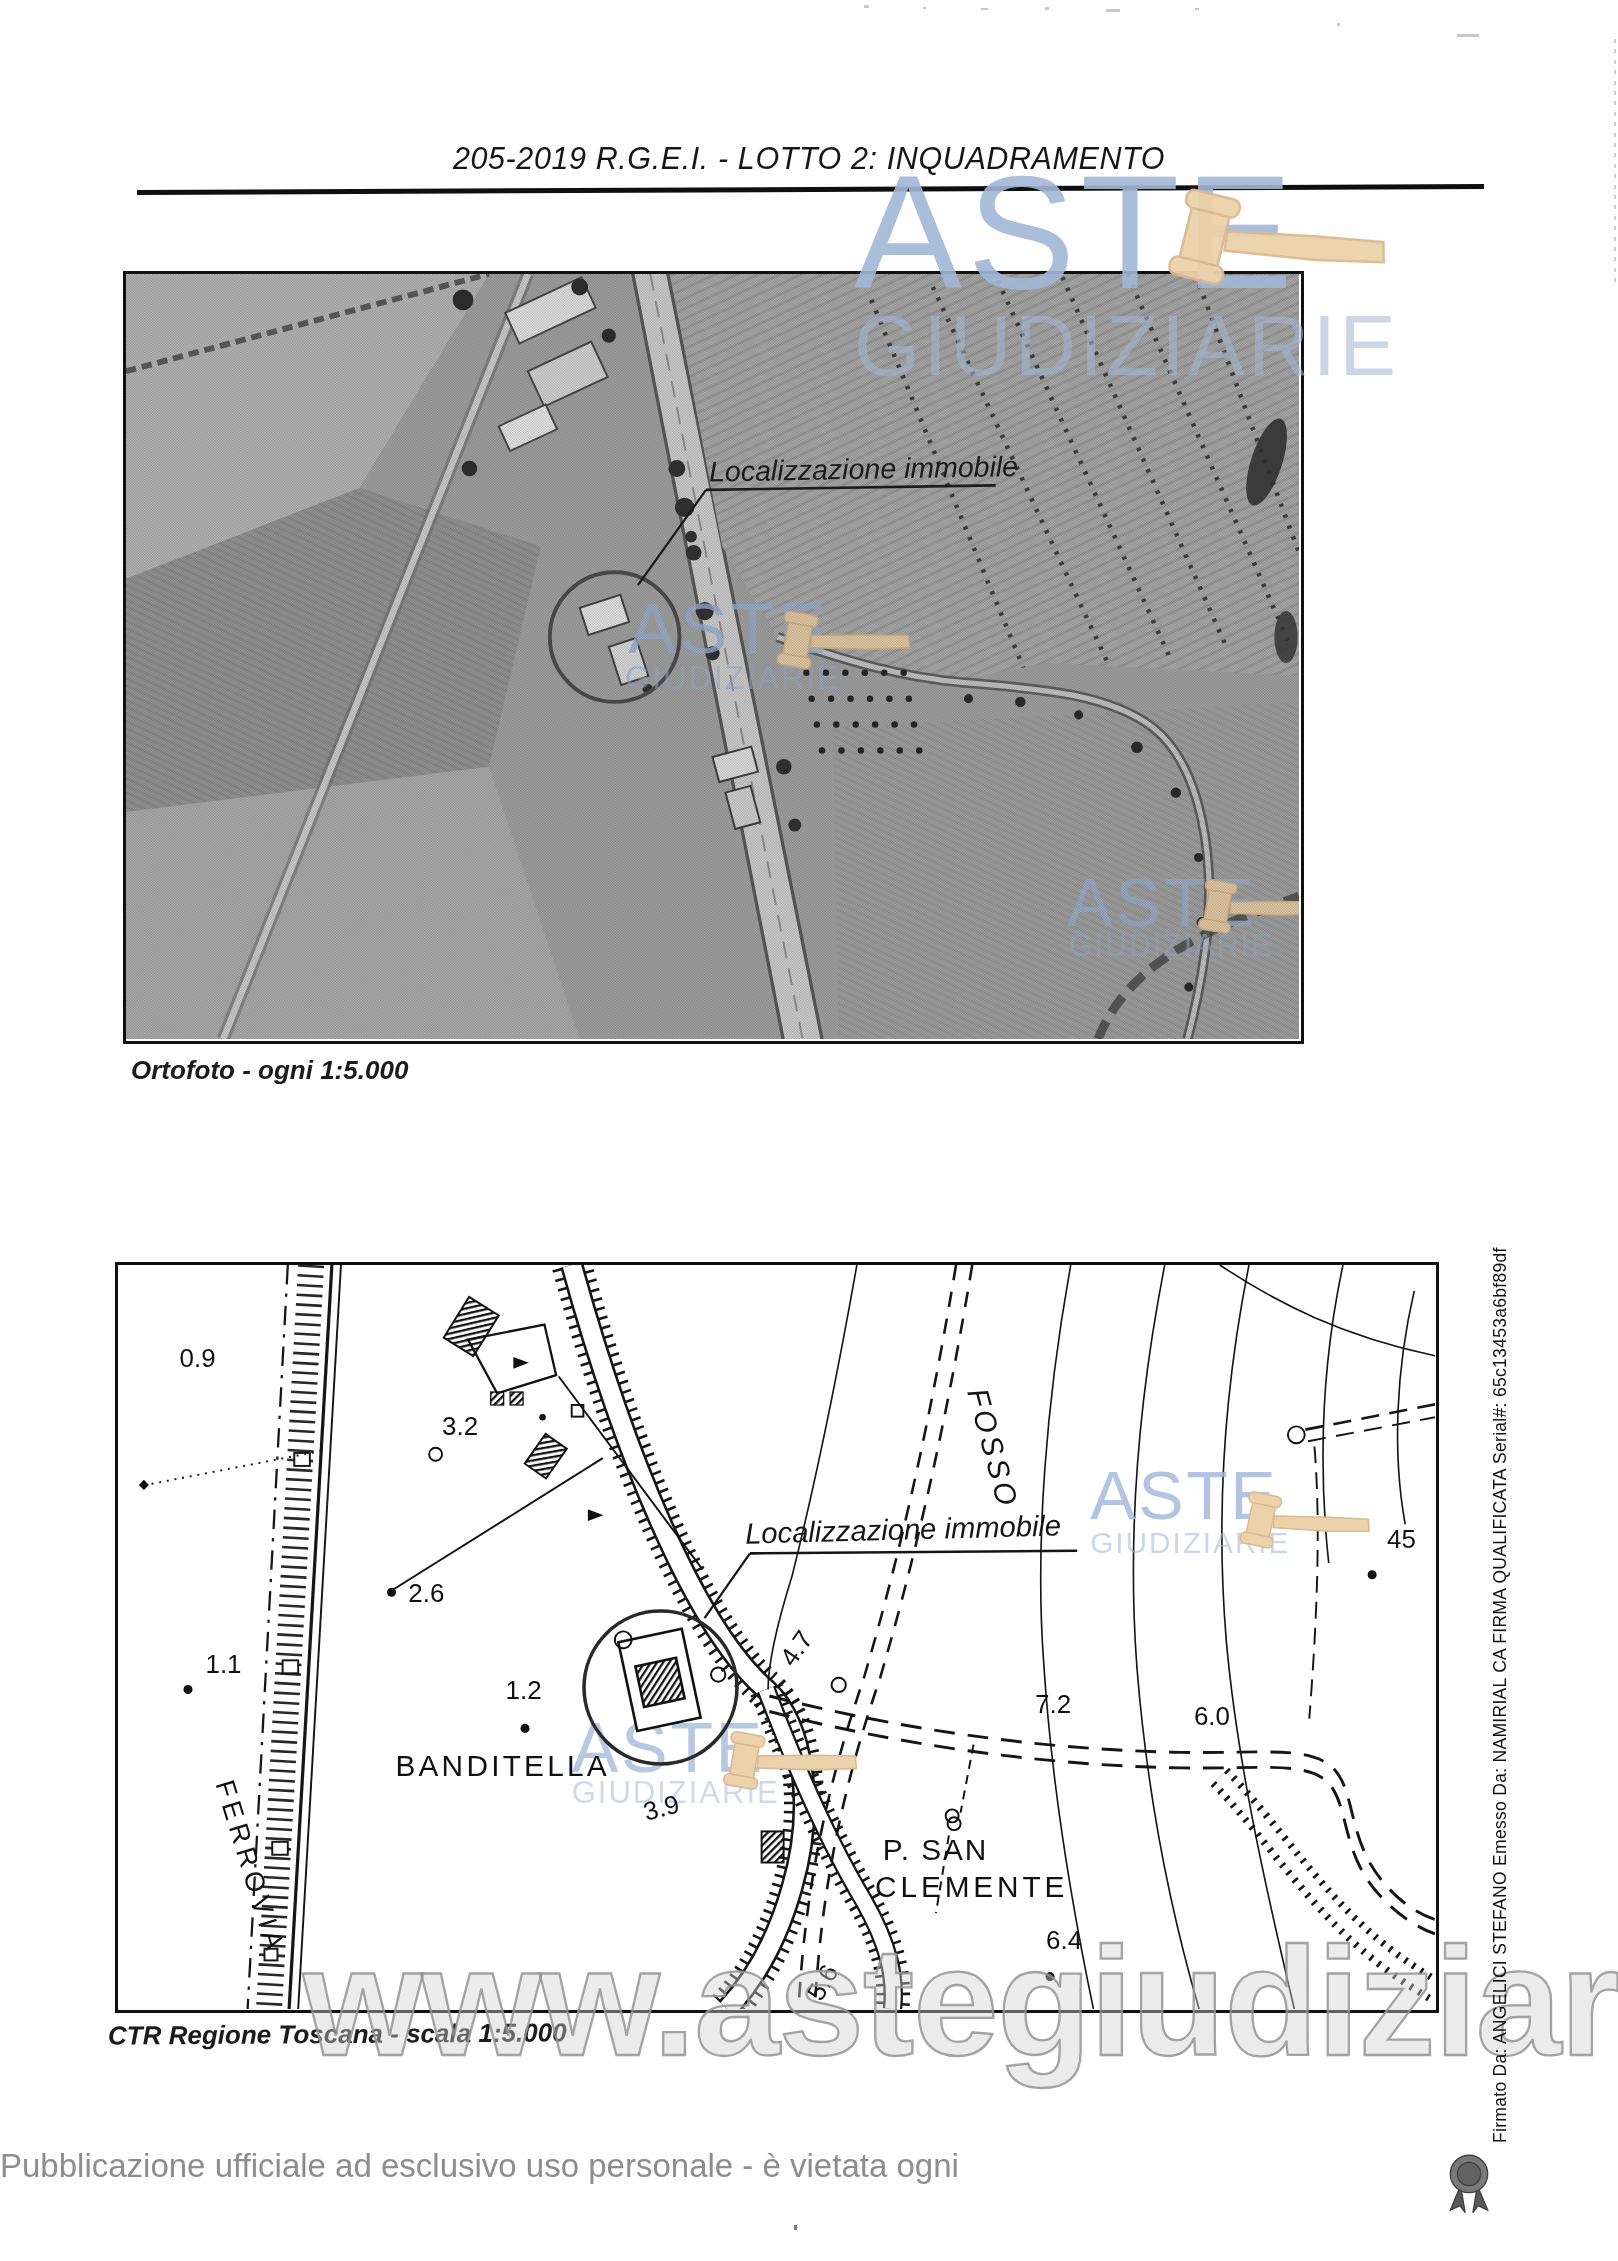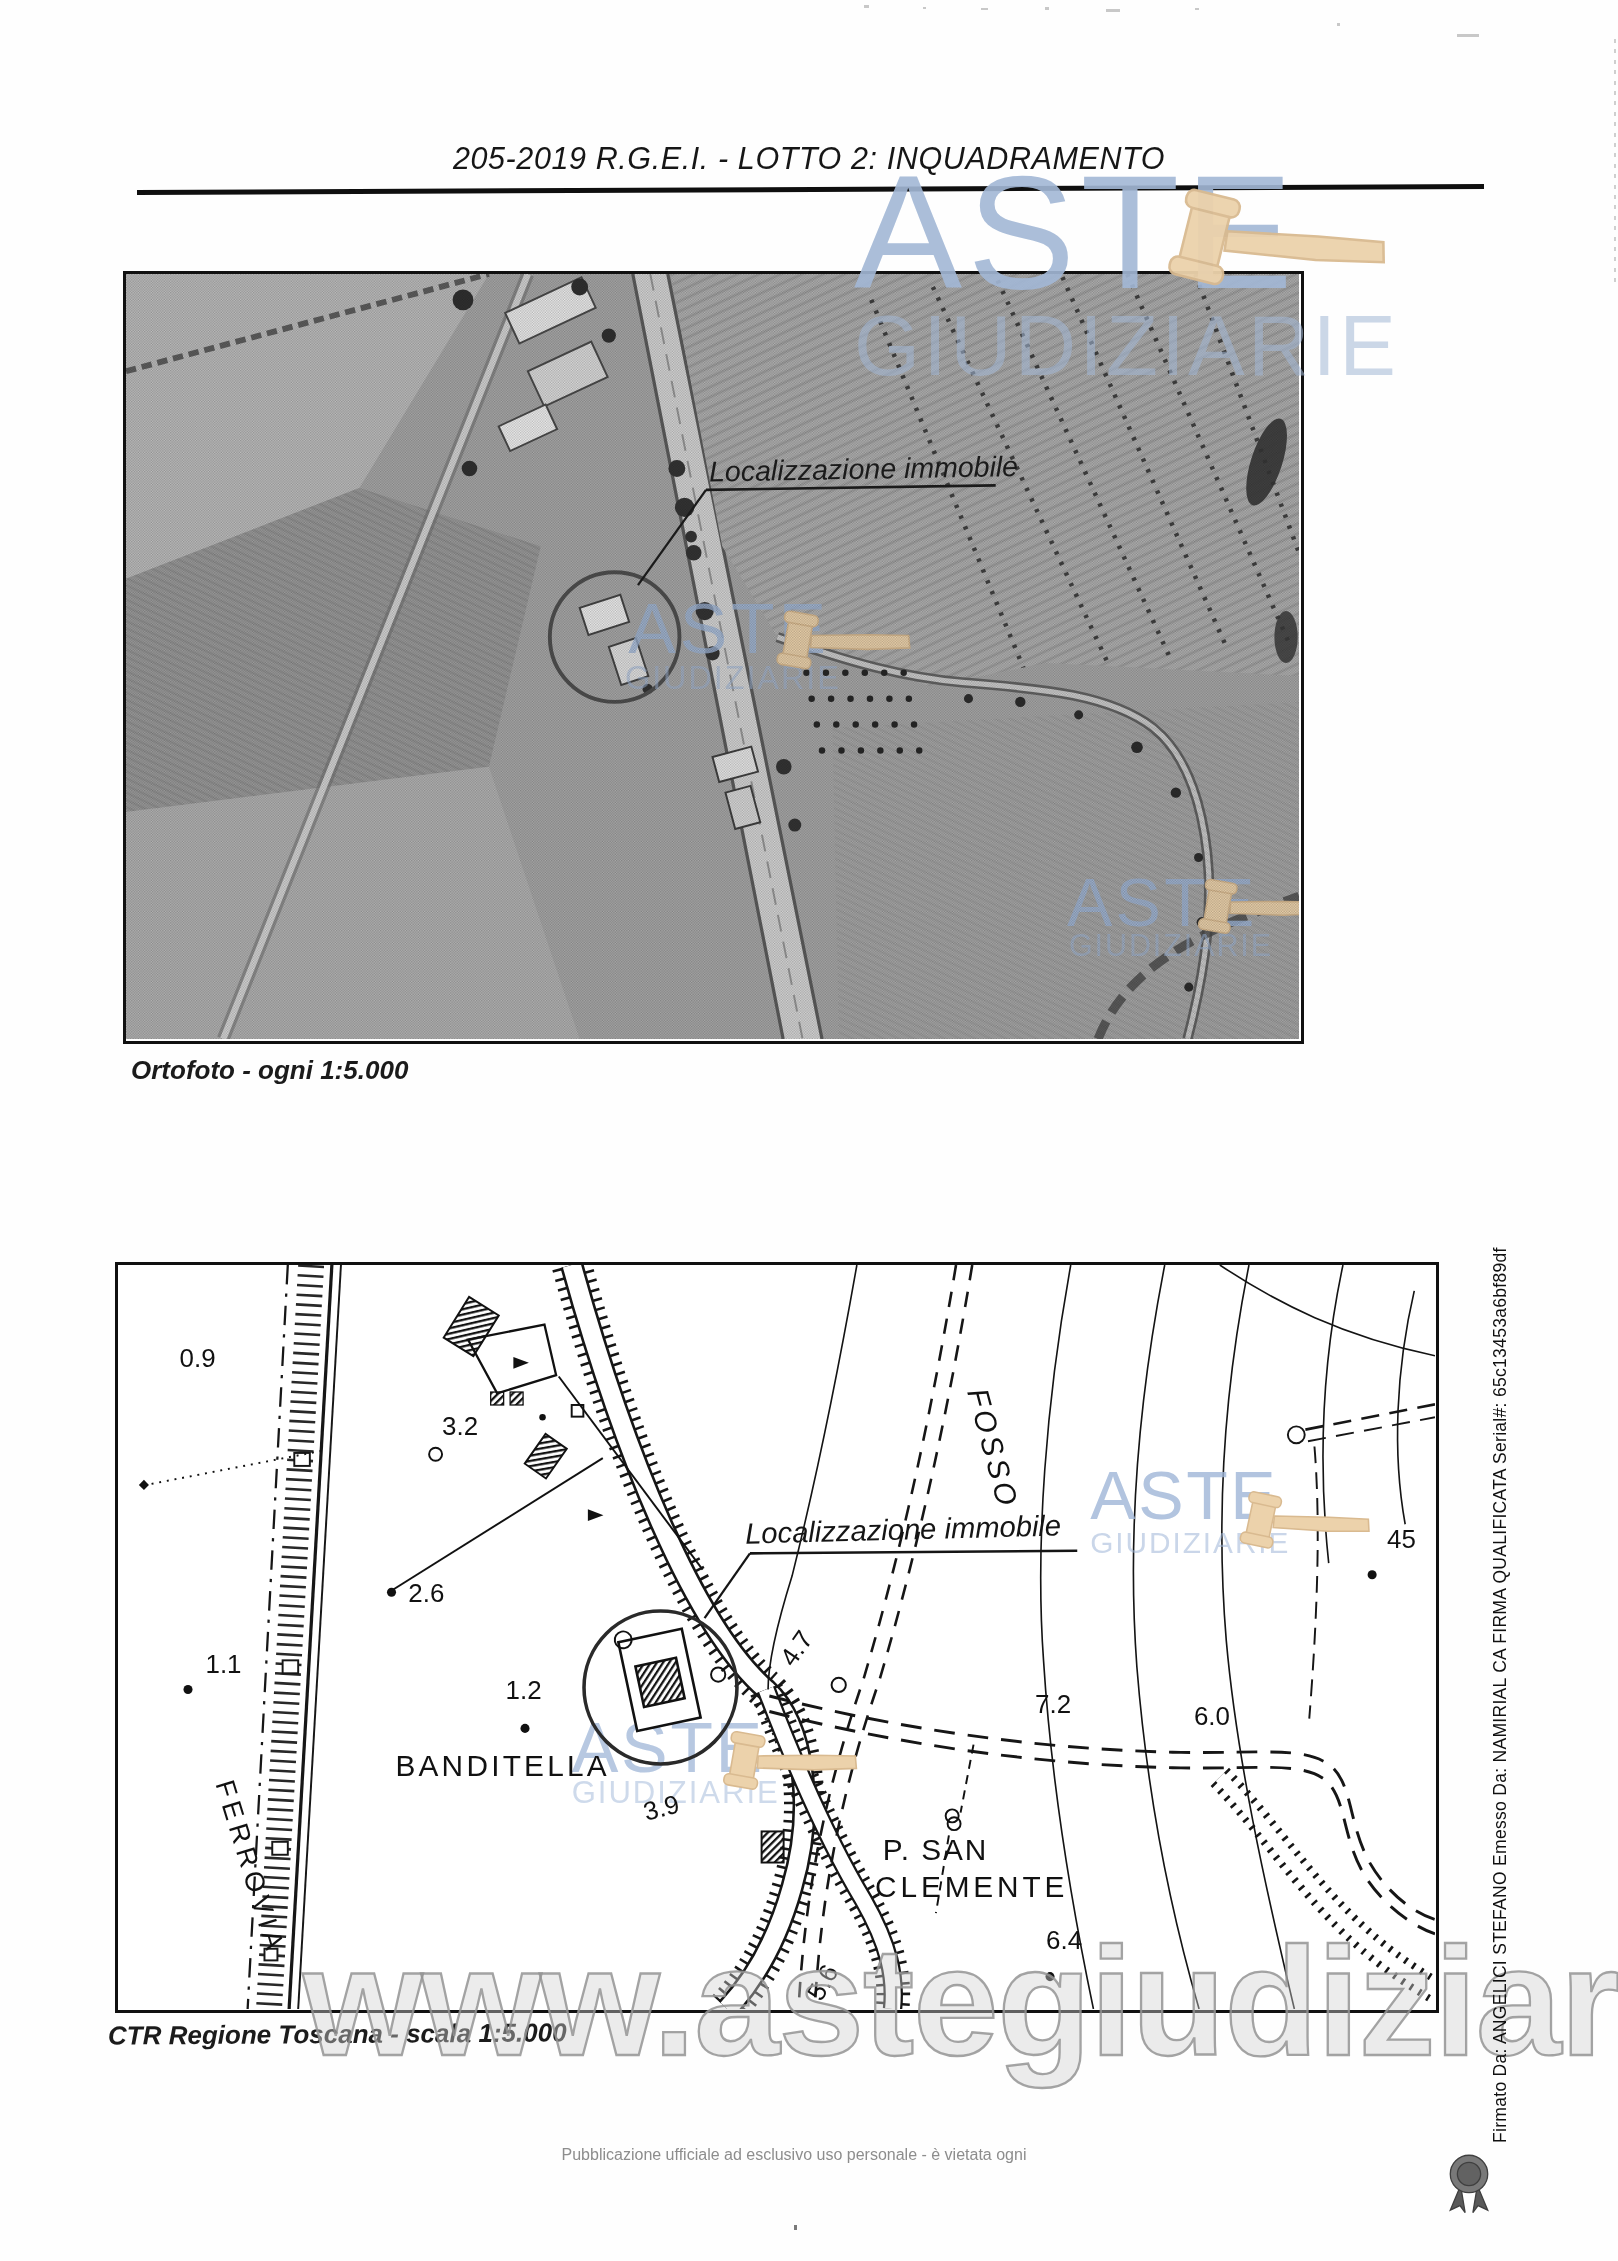--- a/index.html
+++ b/index.html
@@ -16,22 +16,22 @@
   .wm-top svg{position:absolute;left:311px;top:9px;opacity:.95;}
   .map-frame{position:absolute;z-index:20;border:solid #101010;background:#fff;}
   #map1{left:123px;top:271px;width:1181px;height:773px;border-width:3.9px;box-sizing:border-box;}
   #map2{left:115px;top:1262px;width:1324px;height:751px;border-width:3.2px;box-sizing:border-box;}
   .caption{position:absolute;font-style:italic;font-weight:bold;font-size:26px;color:#1b1b1b;z-index:22;}
   #cap1{left:131px;top:1055px;}
   #cap2{left:108px;top:2019px;transform:rotate(-0.4deg);}
   .wm-url{position:absolute;left:303px;top:1914px;z-index:30;font-size:154px;font-weight:bold;
         letter-spacing:-1.3px;white-space:nowrap;color:rgba(210,210,210,0.42);
         -webkit-text-stroke:2.3px rgba(148,148,148,0.85);pointer-events:none;}
-  .footer{position:absolute;left:0;top:2145px;width:1588px;text-align:center;z-index:10;
-        font-size:16px;line-height:1.28;color:#8d8d8d;}
+  .footer{position:absolute;left:0;top:2145px;width:1588px;text-align:left;z-index:10;
+        font-size:33px;line-height:1.28;color:#8d8d8d;}
   .footer-dot{position:absolute;left:794px;top:2225px;width:3.2px;height:4.5px;background:#7a7a7a;}
   .sig-vert{position:absolute;left:1490px;top:2143px;transform:rotate(-90deg);transform-origin:top left;
         white-space:nowrap;font-size:17.5px;letter-spacing:0.3px;color:#101010;z-index:35;}
   .ribbon{position:absolute;left:1441px;top:2152px;z-index:12;opacity:.92;}
   .speck{position:absolute;background:#9a9a9a;opacity:.55;}
   .edge-dashes{position:absolute;left:1614px;top:39px;width:1.9px;height:246px;opacity:.4;
         background:repeating-linear-gradient(#888 0 3.9px, transparent 3.9px 10.4px);}
   svg text{font-family:"Liberation Sans", sans-serif;}
 </style>
 </head>

